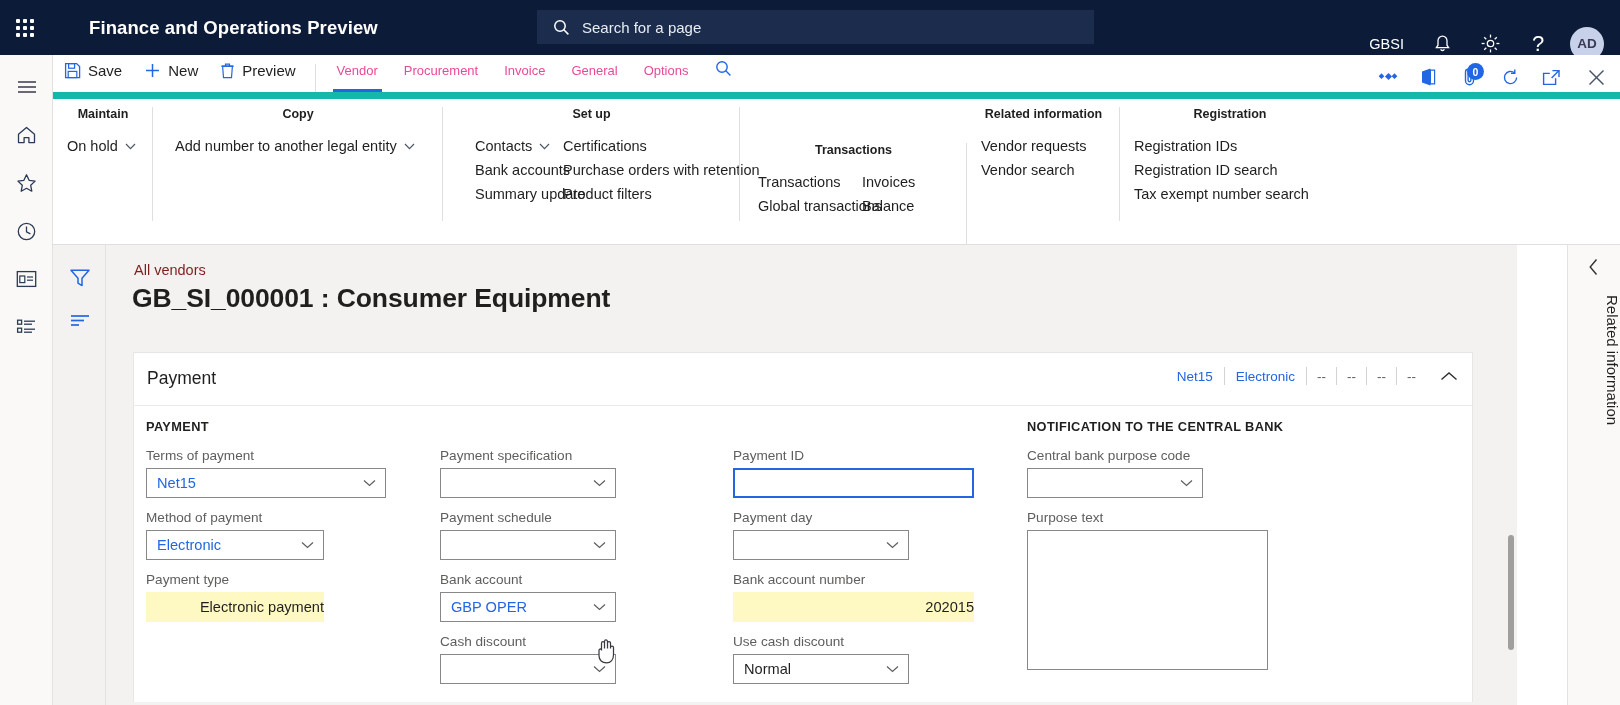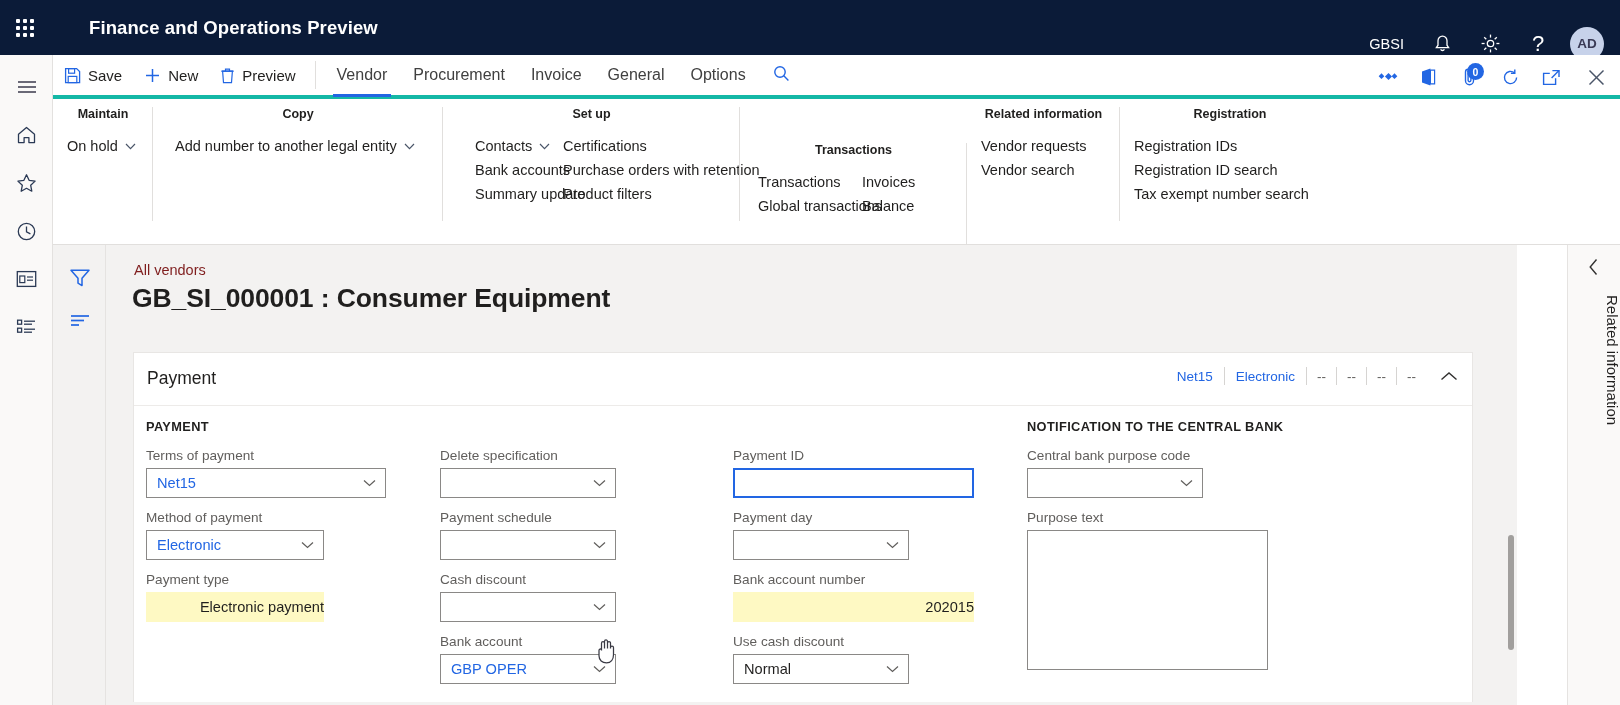--- a/index.html
+++ b/index.html
@@ -57,32 +57,32 @@
     padding-top: 8px;
   }
   .rail-btn {
     width: 53px; height: 48px; display: flex; align-items: center; justify-content: center;
     cursor: pointer;
   }
 
   
   .cmdbar {
     position: absolute; left: 53px; top: 55px; width: 1567px; height: 44px;
-    background: #ffffff; border-bottom: 4px solid #14b8a6;
-    display: flex; align-items: center;
+    background: #ffffff; border-bottom: 7px solid #14b8a6;
+    display: flex; align-items: flex-end;
   }
   .cmd-btn {
     display: flex; align-items: center; height: 44px; padding: 0 11px;
     font-size: 15px; color: #201f1e; cursor: pointer;
   }
   .cmd-btn .glyph { margin-right: 7px; display: flex; }
   .cmd-sep { width: 1px; height: 28px; background: #e1dfdd; margin: 0 8px; }
   .tab {
     position: relative; height: 44px; display: flex; align-items: center;
-    padding: 0 13px; font-size: 16px; color: #404040; cursor: pointer;
+    padding: 0 13px; font-size: 13px; color: #ec4899; cursor: pointer;
   }
   .tab.active { font-weight: normal; }
   .tab.active::after {
     content: ""; position: absolute; left: 9px; right: 9px; bottom: 0;
     height: 3px; background: #2266e3;
   }
   .cmd-search { padding: 0 14px; display: flex; align-items: center; height: 44px; cursor: pointer; }
   .cmdbar-right { position: absolute; right: 0; top: 0; height: 44px; display: flex; align-items: center; }
   .cb-icon { width: 41px; height: 44px; display: flex; align-items: center; justify-content: center; cursor: pointer; position: relative; }
   .badge {
@@ -205,20 +205,29 @@
         <i></i>
         <i></i>
         <i></i>
         <i></i>
         <i></i>
         <i></i>
         <i></i>
     </div>
     <div class="app-title">Finance and Operations Preview</div>
 
+    <div class="searchbox">
+      <span class="mag">
+        <svg width="17" height="17" viewBox="0 0 17 17">
+            <circle cx="7" cy="7" r="5.2" fill="none" stroke="#ffffff" stroke-width="1.5"></circle>
+            <line x1="10.8" y1="10.8" x2="15.4" y2="15.4" stroke="#ffffff" stroke-width="1.5"></line>
+          </svg>
+      </span>
+      <span class="ph">Search for a page</span>
+    </div>
 
     <div class="topright">
       <div class="tr-item tr-company">GBSI</div>
       <div class="tr-item tr-icon">
         <svg width="19" height="20" viewBox="0 0 19 20">
             <path d="M9.5 2.2c-2.6 0-4.5 2-4.5 4.6v4.4L3.4 13.6h12.2L14 11.2V6.8c0-2.6-1.9-4.6-4.5-4.6z" fill="none" stroke="#ffffff" stroke-width="1.3"></path>
             <path d="M7.7 15.2a1.9 1.9 0 0 0 3.6 0" fill="none" stroke="#ffffff" stroke-width="1.3"></path>
           </svg>
       </div>
       <div class="tr-item tr-icon">
@@ -577,21 +586,21 @@
             <div class="fctl readonly" style="width:178px;">
               <span>Electronic payment</span>
             </div>
           </div>
         </div>
 
         <div class="fcol" style="left:306px; width:200px;">
           <div class="sect-head">&nbsp;</div>
 
           <div class="field">
-            <div class="flabel">Delete specification</div>
+            <div class="flabel">Payment specification</div>
             <div class="fctl" style="width:176px;">
               <span></span>
               <span class="caret">
                   <svg width="13" height="8" viewBox="0 0 13 8">
                     <polyline points="1,1.5 6.5,6.5 12,1.5" fill="none" stroke="#605e5c" stroke-width="1.2"></polyline>
                   </svg>
                 </span>
             </div>
           </div>
 
@@ -601,35 +610,35 @@
               <span></span>
               <span class="caret">
                   <svg width="13" height="8" viewBox="0 0 13 8">
                     <polyline points="1,1.5 6.5,6.5 12,1.5" fill="none" stroke="#605e5c" stroke-width="1.2"></polyline>
                   </svg>
                 </span>
             </div>
           </div>
 
           <div class="field">
+            <div class="flabel">Bank account</div>
+            <div class="fctl link" style="width:176px;">
+              <span>GBP OPER</span>
+              <span class="caret">
+                  <svg width="13" height="8" viewBox="0 0 13 8">
+                    <polyline points="1,1.5 6.5,6.5 12,1.5" fill="none" stroke="#605e5c" stroke-width="1.2"></polyline>
+                  </svg>
+                </span>
+            </div>
+          </div>
+
+          <div class="field">
             <div class="flabel">Cash discount</div>
             <div class="fctl" style="width:176px;">
               <span></span>
-              <span class="caret">
-                  <svg width="13" height="8" viewBox="0 0 13 8">
-                    <polyline points="1,1.5 6.5,6.5 12,1.5" fill="none" stroke="#605e5c" stroke-width="1.2"></polyline>
-                  </svg>
-                </span>
-            </div>
-          </div>
-
-          <div class="field">
-            <div class="flabel">Bank account</div>
-            <div class="fctl link" style="width:176px;">
-              <span>GBP OPER</span>
               <span class="caret">
                   <svg width="13" height="8" viewBox="0 0 13 8">
                     <polyline points="1,1.5 6.5,6.5 12,1.5" fill="none" stroke="#605e5c" stroke-width="1.2"></polyline>
                   </svg>
                 </span>
             </div>
           </div>
         </div>
 
         <div class="fcol" style="left:599px; width:250px;">

